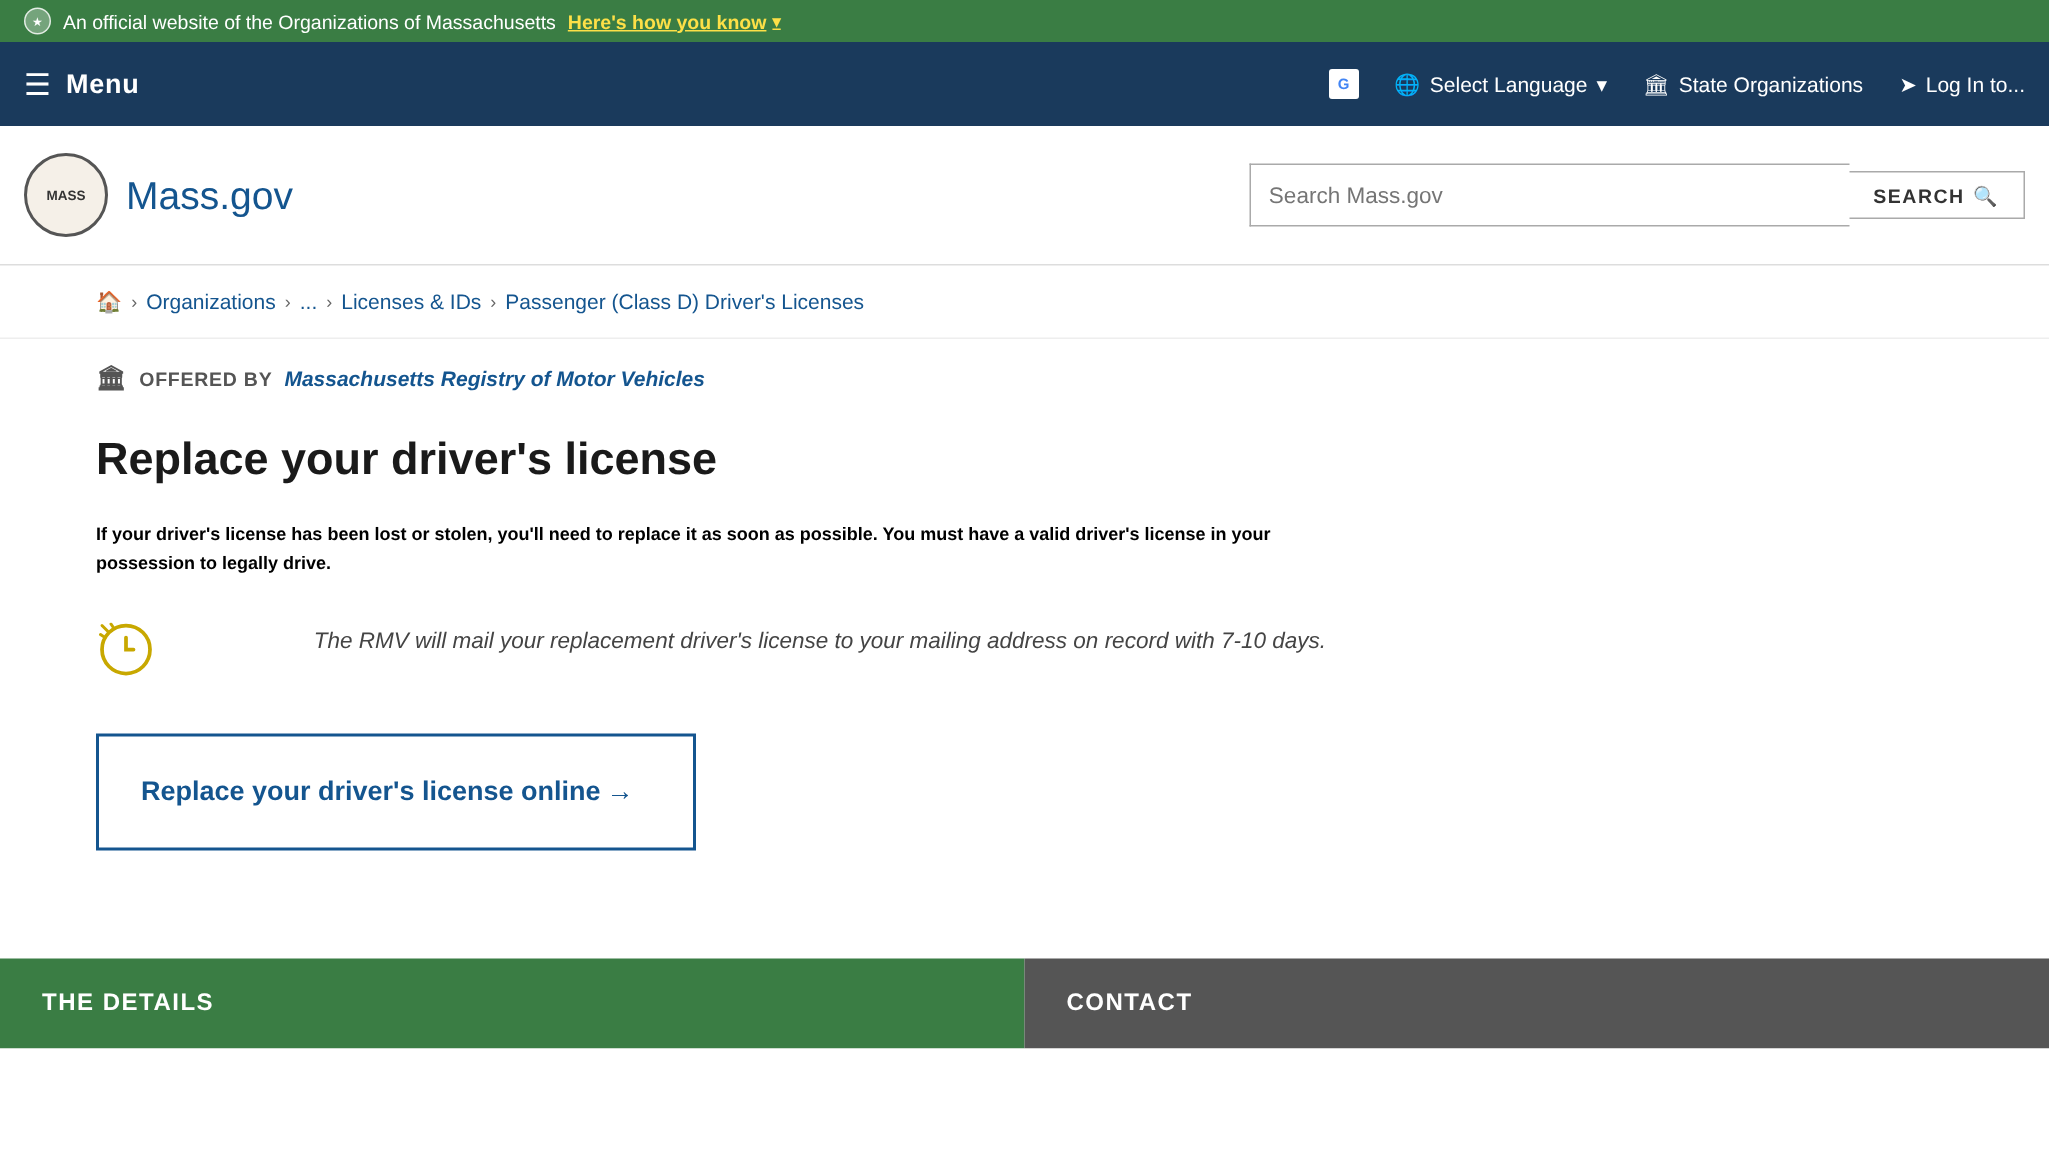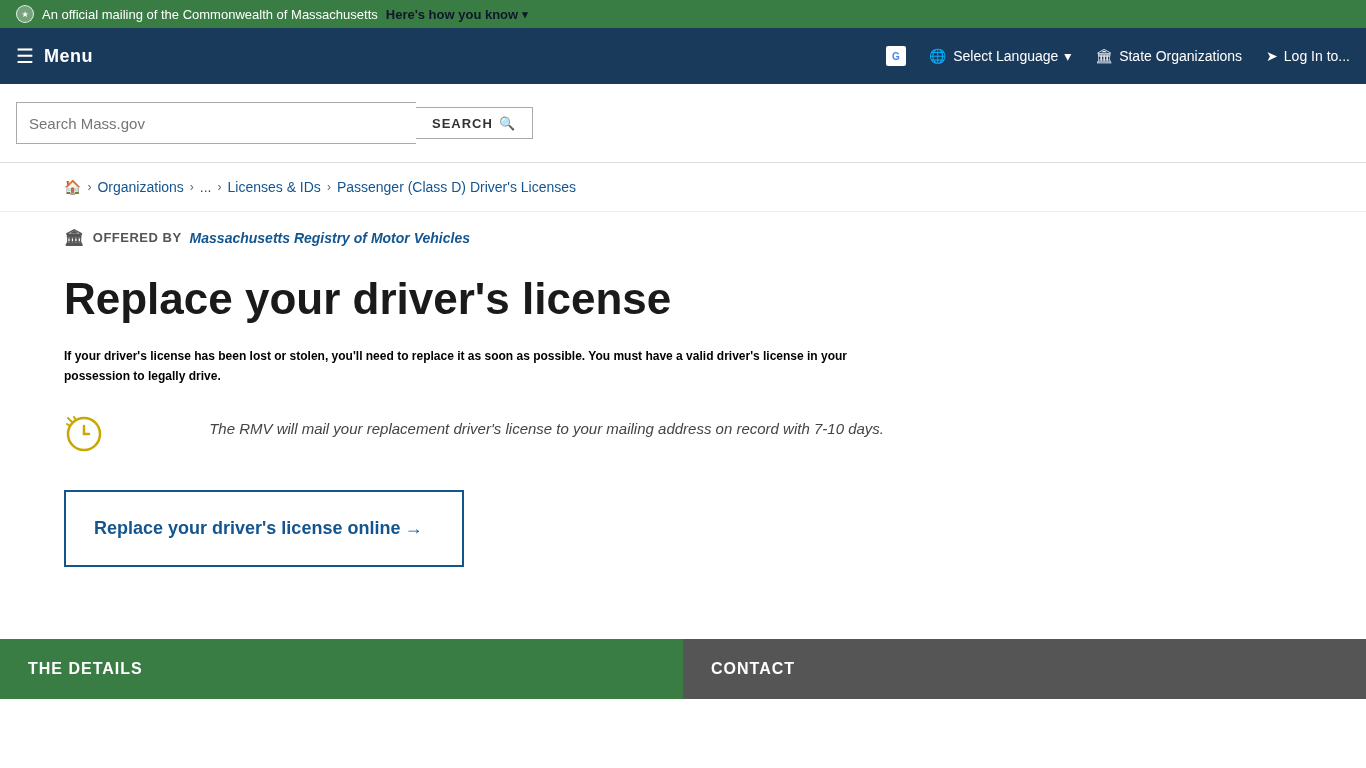--- a/index.html
+++ b/index.html
@@ -10,21 +10,22 @@
       background: #3a7d44;
       color: #fff;
       font-size: 13px;
       padding: 5px 16px;
       display: flex;
       align-items: center;
       gap: 8px;
       height: 28px;
     }
     .top-banner .know-link {
-      color: #0f172a;
+      color: #fde047;
+      text-decoration: underline;
       cursor: pointer;
       display: inline-flex;
       align-items: center;
       gap: 4px;
       font-weight: 600;
     }
     .top-banner .chevron { font-size: 11px; }
 
     
     .nav-bar {
@@ -106,21 +107,21 @@
       color: #555;
       text-transform: uppercase;
       letter-spacing: 0.5px;
       font-weight: 600;
     }
     .offered-by .building-icon { font-size: 16px; color: #555; }
     .offered-by a { color: #14558f; text-decoration: none; font-weight: 600; text-transform: none; font-size: 14px; letter-spacing: 0; font-style: italic; }
 
     
     .main-content { padding: 20px 64px 40px; max-width: 960px; }
-    .page-title { font-size: 44px; font-weight: 700; color: #1a1a1a; line-height: 1.1; margin-bottom: 24px; }
+    .page-title { font-size: 30px; font-weight: 700; color: #1a1a1a; line-height: 1.1; margin-bottom: 24px; }
     .page-description { font-size: 12px; line-height: 1.6; color: #000000; font-weight: 600; margin-bottom: 28px; max-width: 820px; }
 
     
     .info-box {
       display: flex;
       align-items: flex-start;
       gap: 2px;
       margin-bottom: 36px;
       max-width: 820px;
       justify-content: space-between;
@@ -195,21 +196,21 @@
       justify-content: center;
       font-size: 8px;
       color: #fff;
     }
   </style>
 </head>
 <body>
 
 <div class="top-banner">
   <span class="small-seal">★</span>
-  <span>An official mailing of the Commonwealth of Massachusetts</span>
+  <span>An official website of the Organizations of Massachusetts</span>
   <span class="know-link">
     <span>Here's how you know</span>
     <span class="chevron">▾</span>
   </span>
 </div>
 
 <nav class="nav-bar">
   <div class="nav-left">
     <span class="hamburger">☰</span>
     <span class="menu-label">Menu</span>
@@ -230,20 +231,26 @@
       <span>State Organizations</span>
     </span>
     <span class="nav-item">
       <span>➤</span>
       <span>Log In to...</span>
     </span>
   </div>
 </nav>
 
 <header class="site-header">
+  <div class="logo-area">
+    <div class="seal-circle">
+      <span class="seal-inner">MASS</span>
+    </div>
+    <span class="logo-text">Mass.gov</span>
+  </div>
   <div class="search-area">
     <input class="search-input" type="text" placeholder="Search Mass.gov" style="">
     <button class="search-button">
       <span>SEARCH</span>
       <span>🔍</span>
     </button>
   </div>
 </header>
 
 <nav class="breadcrumb">

